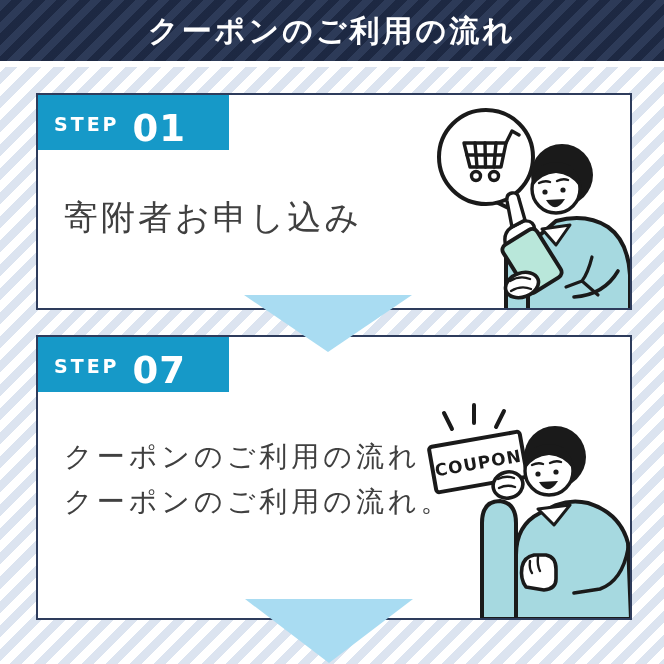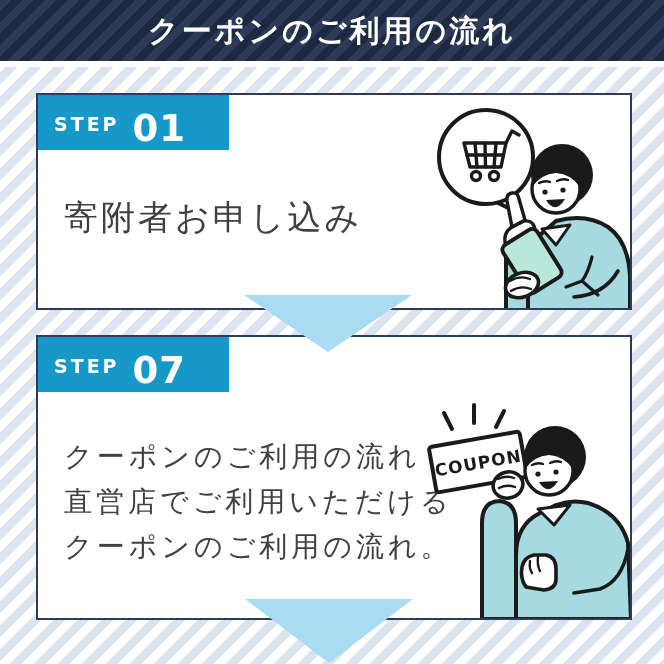--- a/index.html
+++ b/index.html
@@ -117,21 +117,20 @@
 
   <div class="arrow arrow1"></div>
 
   <section class="card card2">
     <div class="step-box">
       <span class="step-word">STEP</span>
       <span class="step-num">07</span>
     </div>
     <div class="desc desc2">
       <span>クーポンのご利用の流れ</span>
-      <span>直営店でご利用いただける</span>
       <span>クーポンのご利用の流れ。</span>
     </div>
 
     <svg class="illus illus2" width="212" height="228" viewBox="0 0 212 228">
       <g stroke="#1a1a1a" stroke-linejoin="round" stroke-linecap="round">
 
         <g fill="none" stroke-width="4">
           <path d="M30 38 L22 22 M52 32 L52 14 M74 36 L82 20"></path>
         </g>
 

